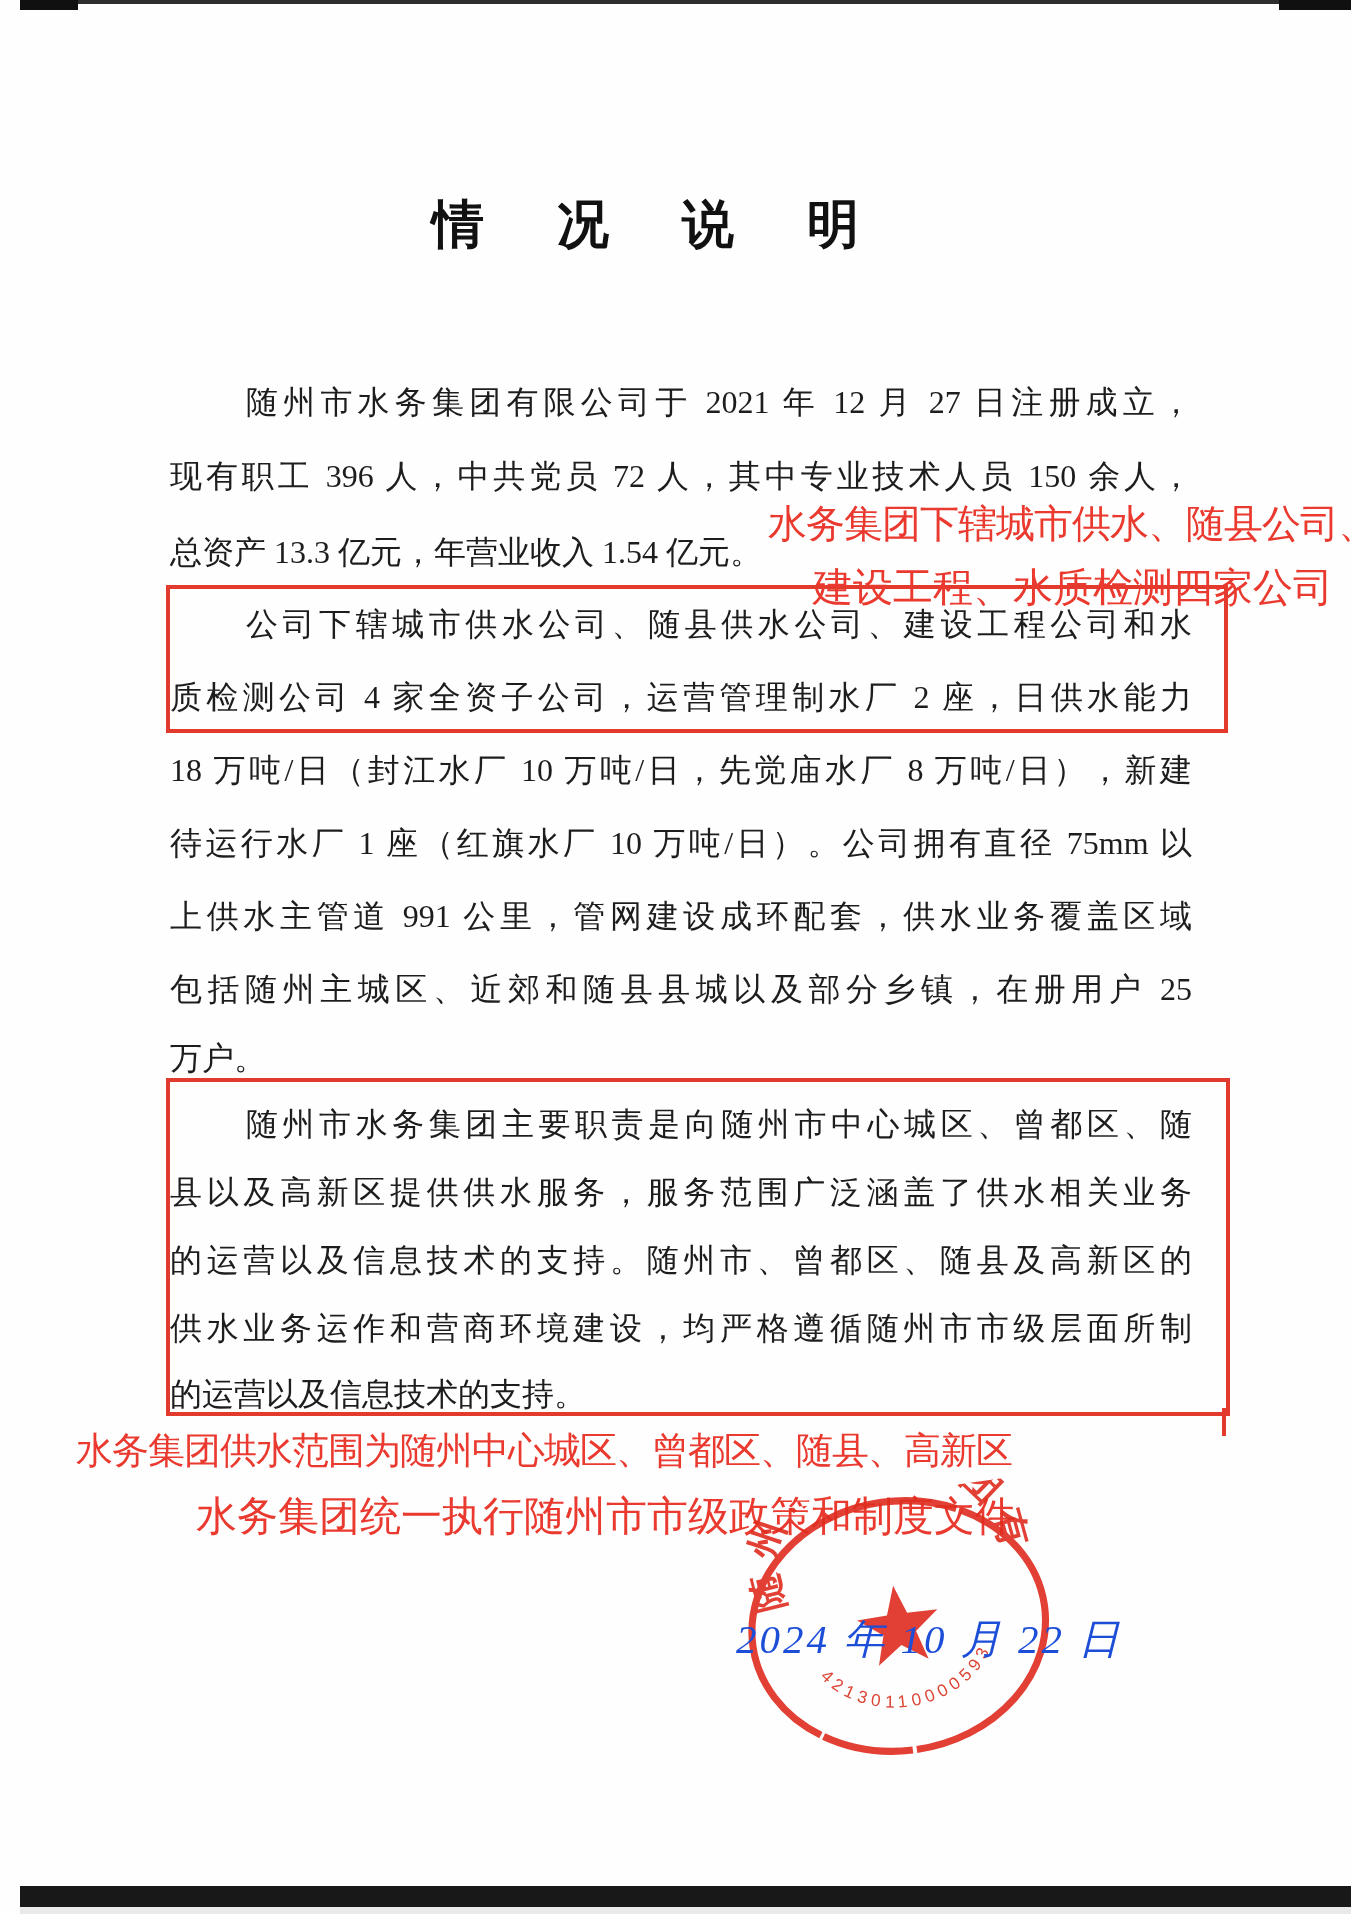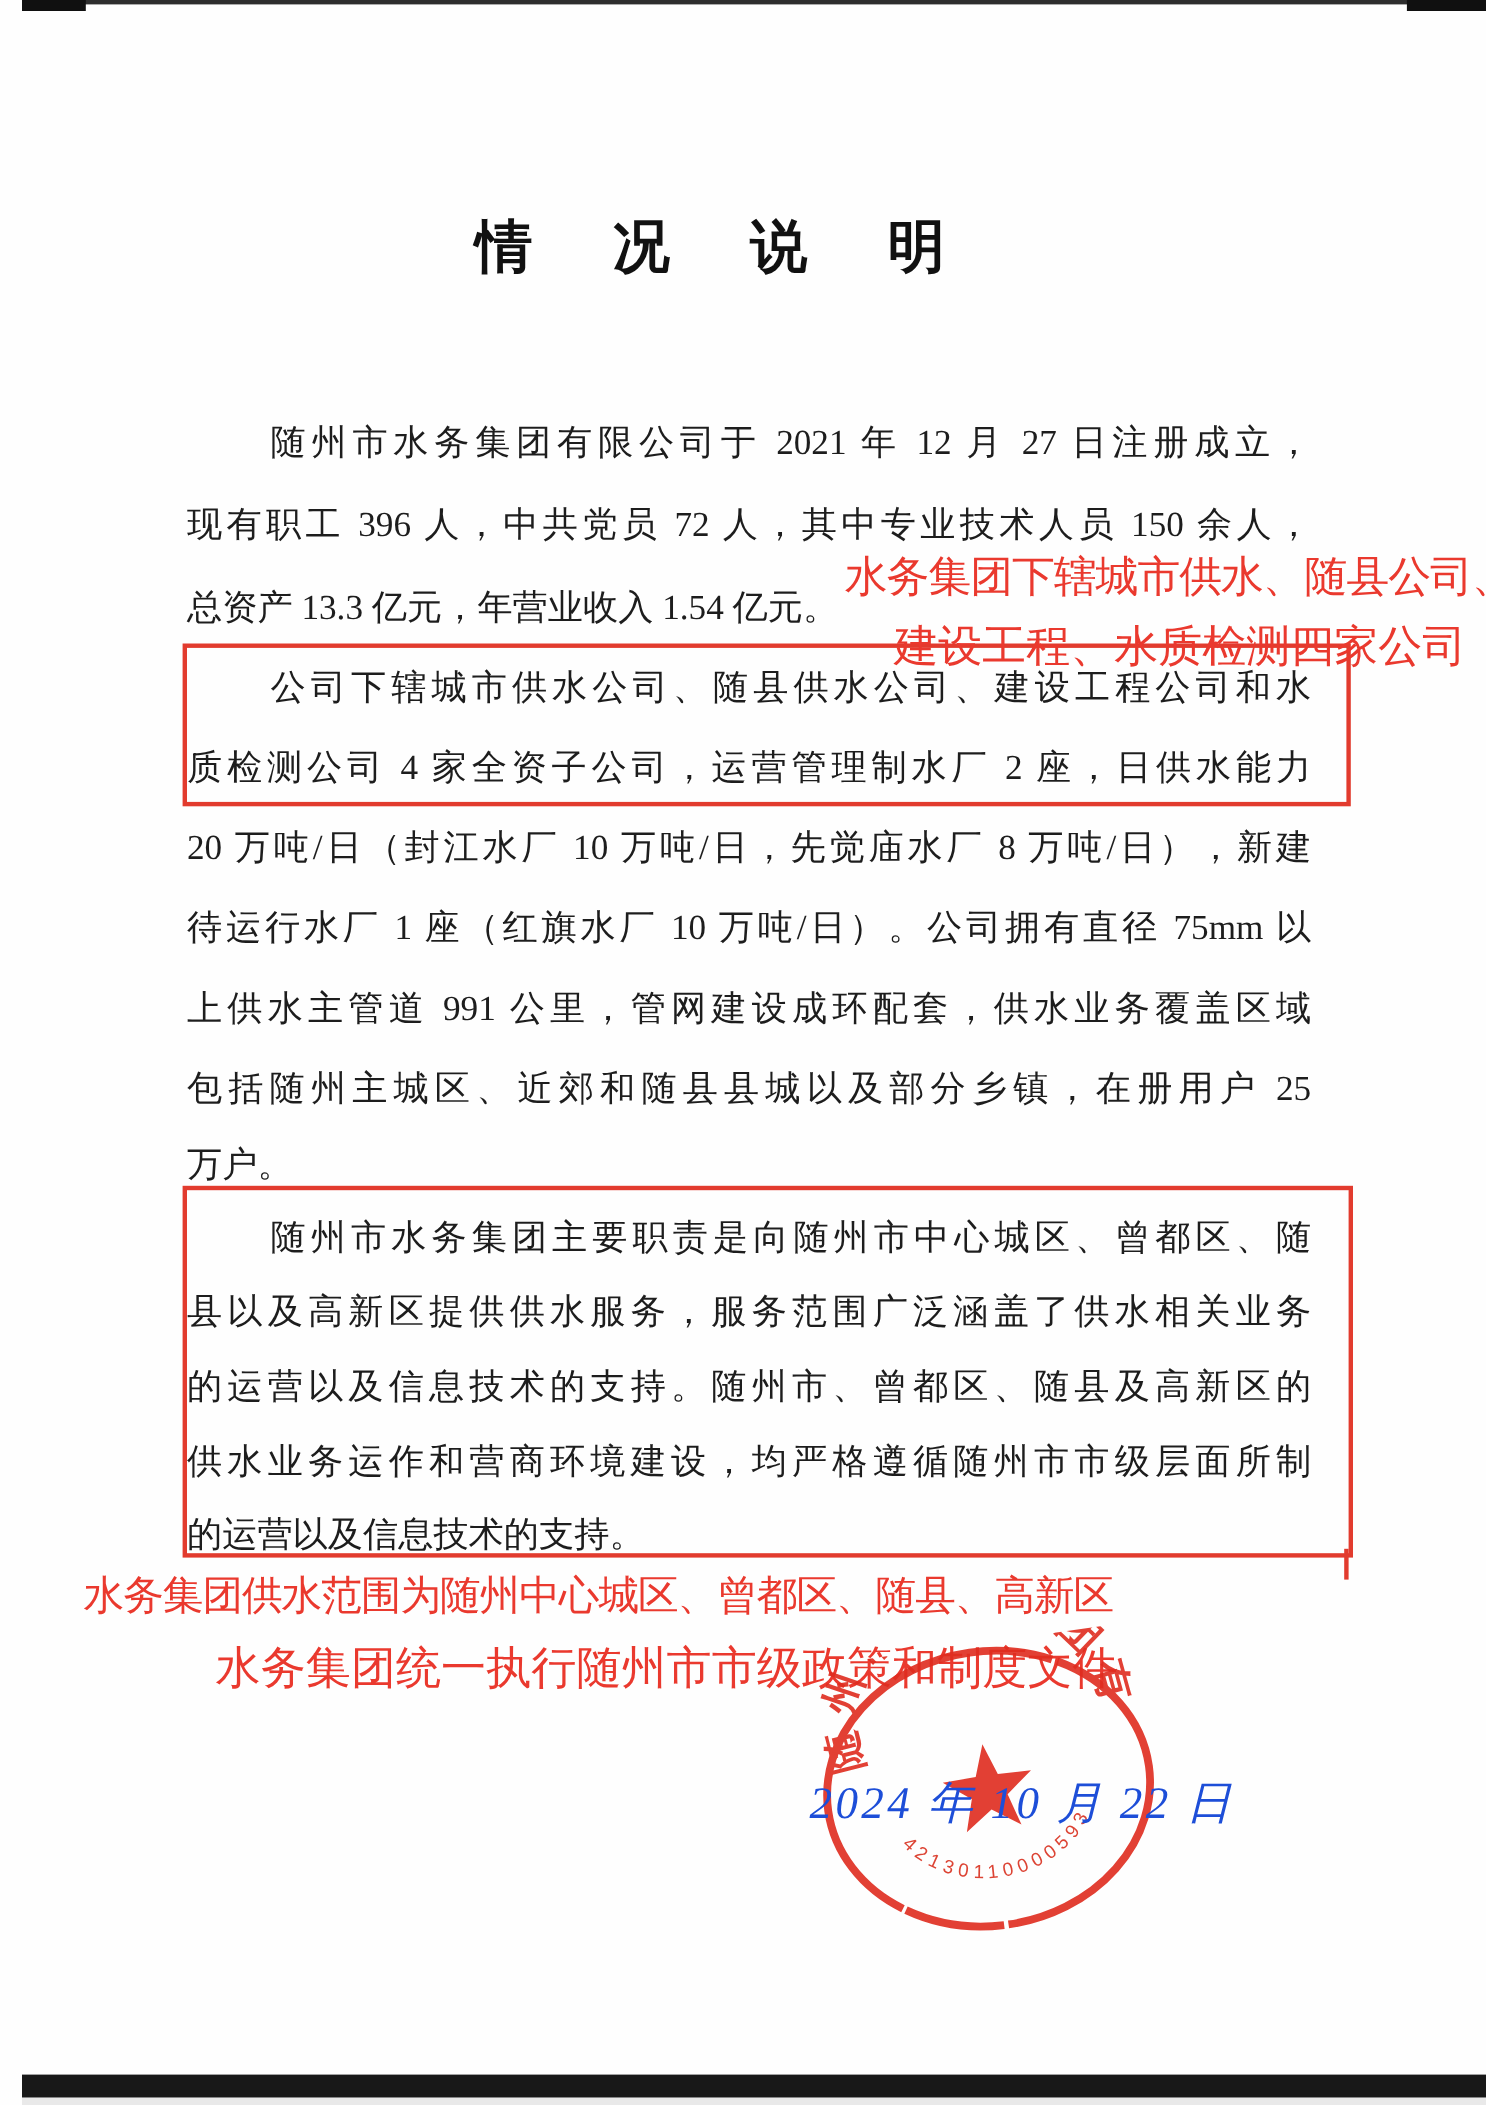--- a/index.html
+++ b/index.html
@@ -67,21 +67,21 @@
   <div class="bottom-strip"></div>
 
   <div class="doc-title">情 况 说 明</div>
 
   <div class="line ind" style="top:378px">随州市水务集团有限公司于 2021 年 12 月 27 日注册成立，</div>
   <div class="line" style="top:452px">现有职工 396 人，中共党员 72 人，其中专业技术人员 150 余人，</div>
   <div class="line noj" style="top:528px">总资产 13.3 亿元，年营业收入 1.54 亿元。</div>
 
   <div class="line ind" style="top:600px">公司下辖城市供水公司、随县供水公司、建设工程公司和水</div>
   <div class="line" style="top:673px">质检测公司 4 家全资子公司，运营管理制水厂 2 座，日供水能力</div>
-  <div class="line" style="top:746px">20 万吨/日（封江水厂 10 万吨/日，先觉庙水厂 8 万吨/日），新建</div>
+  <div class="line" style="top:746px">18 万吨/日（封江水厂 10 万吨/日，先觉庙水厂 8 万吨/日），新建</div>
   <div class="line" style="top:819px">待运行水厂 1 座（红旗水厂 10 万吨/日）。公司拥有直径 75mm 以</div>
   <div class="line" style="top:892px">上供水主管道 991 公里，管网建设成环配套，供水业务覆盖区域</div>
   <div class="line" style="top:965px">包括随州主城区、近郊和随县县城以及部分乡镇，在册用户 25</div>
   <div class="line noj" style="top:1034px">万户。</div>
 
   <div class="line" style="top:1168px">县以及高新区提供供水服务，服务范围广泛涵盖了供水相关业务</div>
   <div class="line ind" style="top:1100px">随州市水务集团主要职责是向随州市中心城区、曾都区、随</div>
   <div class="line" style="top:1236px">的运营以及信息技术的支持。随州市、曾都区、随县及高新区的</div>
   <div class="line" style="top:1304px">供水业务运作和营商环境建设，均严格遵循随州市市级层面所制</div>
   <div class="line noj" style="top:1370px">的运营以及信息技术的支持。</div>

